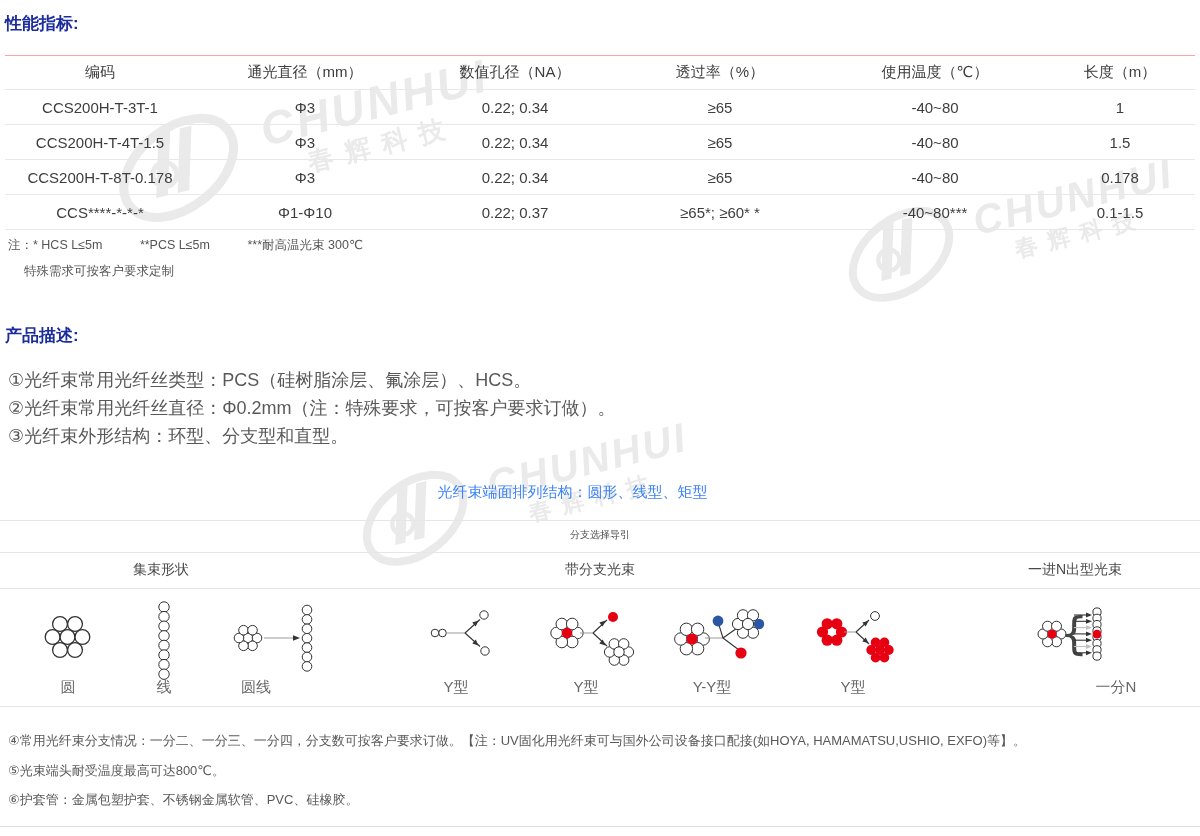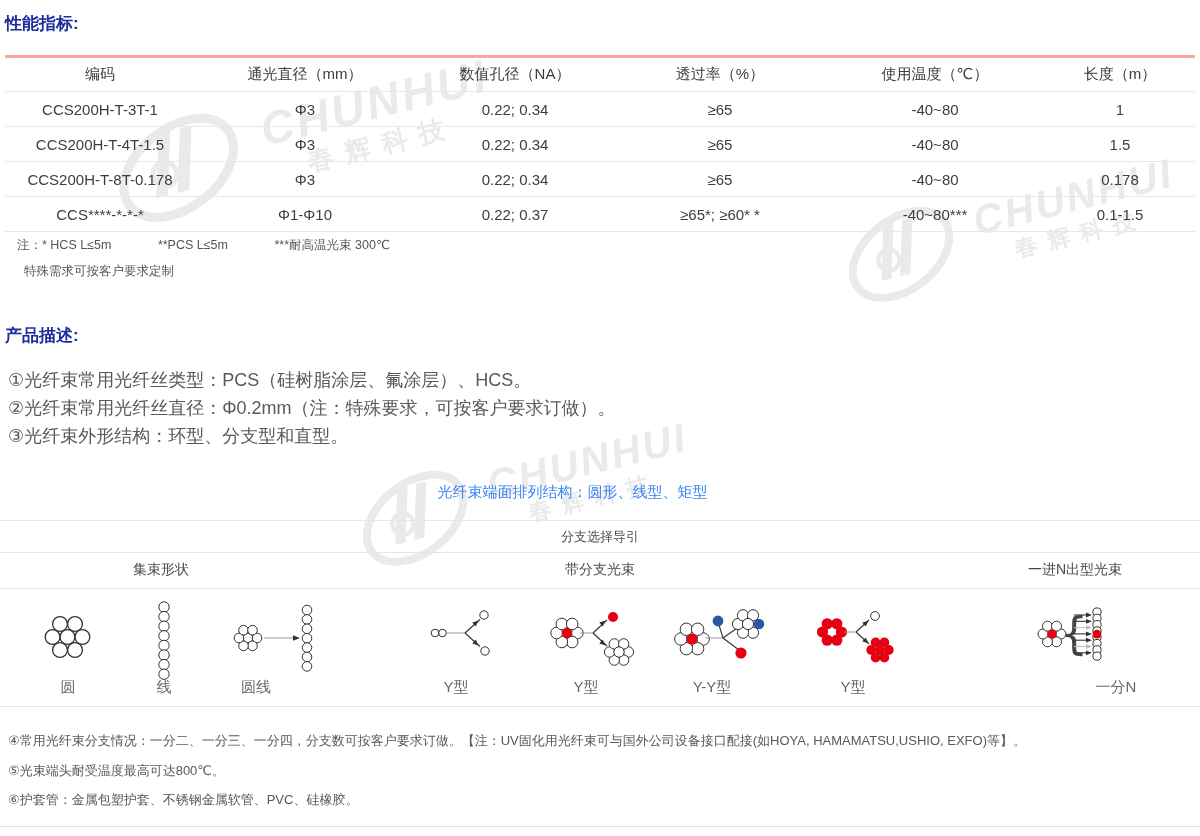--- a/index.html
+++ b/index.html
@@ -13,32 +13,32 @@
   .wm .wm-main{font-size:46px;font-weight:700;font-style:italic;letter-spacing:3px;}
   .wm .wm-sub{font-size:26px;letter-spacing:12px;margin:6px 0 0 38px;font-weight:700;}
   .wm.small{transform:rotate(-14deg) scale(.88);}
   .wm svg{display:block;}
   
   .sec-title{font-size:17px;font-weight:700;color:var(--title_blue,#1b2c9b);}
   
   table#perf{border-collapse:collapse;table-layout:fixed;width:1190px;}
   table#perf th, table#perf td{font-weight:400;font-size:15px;color:#3d3d3d;
         text-align:center;padding:0;white-space:nowrap;overflow:hidden;}
-  table#perf thead th{height:33px;border-top:3px solid #fca5a5;border-bottom:1px solid #e8e8e8;}
+  table#perf thead th{height:33px;border-top:1px solid #fca5a5;border-bottom:1px solid #e8e8e8;}
   table#perf tbody td{height:34px;border-bottom:1px solid #e8e8e8;}
   
   .notes{font-size:12.5px;color:#555;}
-  .notes .npart{margin-right:34px;margin-left:9px;}
+  .notes .npart{margin-right:34px;}
   .notes .line2{margin-top:9px;margin-left:16px;}
   
   .desc-items div{font-size:18px;color:#595959;line-height:28px;}
   .caption{font-size:15px;color:#3b82f6;text-align:center;}
   
   .hline{position:absolute;left:0;width:1200px;height:0;border-top:1px solid #e6e6e6;z-index:1;}
-  .guide-title{position:absolute;left:0;width:1200px;text-align:center;font-size:13px;color:#4a4a4a;z-index:1;}
+  .guide-title{position:absolute;left:0;width:1200px;text-align:center;font-size:10px;color:#4a4a4a;z-index:1;}
   .group-h{position:absolute;transform:translateX(-50%);font-size:14px;color:#4a4a4a;white-space:nowrap;z-index:1;}
   .diag{position:absolute;z-index:1;}
   .diag-label{position:absolute;transform:translateX(-50%);font-size:15px;color:#666;white-space:nowrap;z-index:1;}
   
   .dw{fill:#fff;stroke:#333;stroke-width:1.3;}
   .dws{fill:#fff;stroke:#333;stroke-width:1;}
   .fr{fill:var(--red,#e60012);stroke:none;}
   .fb{fill:var(--blue,#2b56a4);stroke:none;}
   .ln{stroke:#999;stroke-width:1;fill:none;}
   .lb{stroke:#333;stroke-width:1.1;fill:none;}

